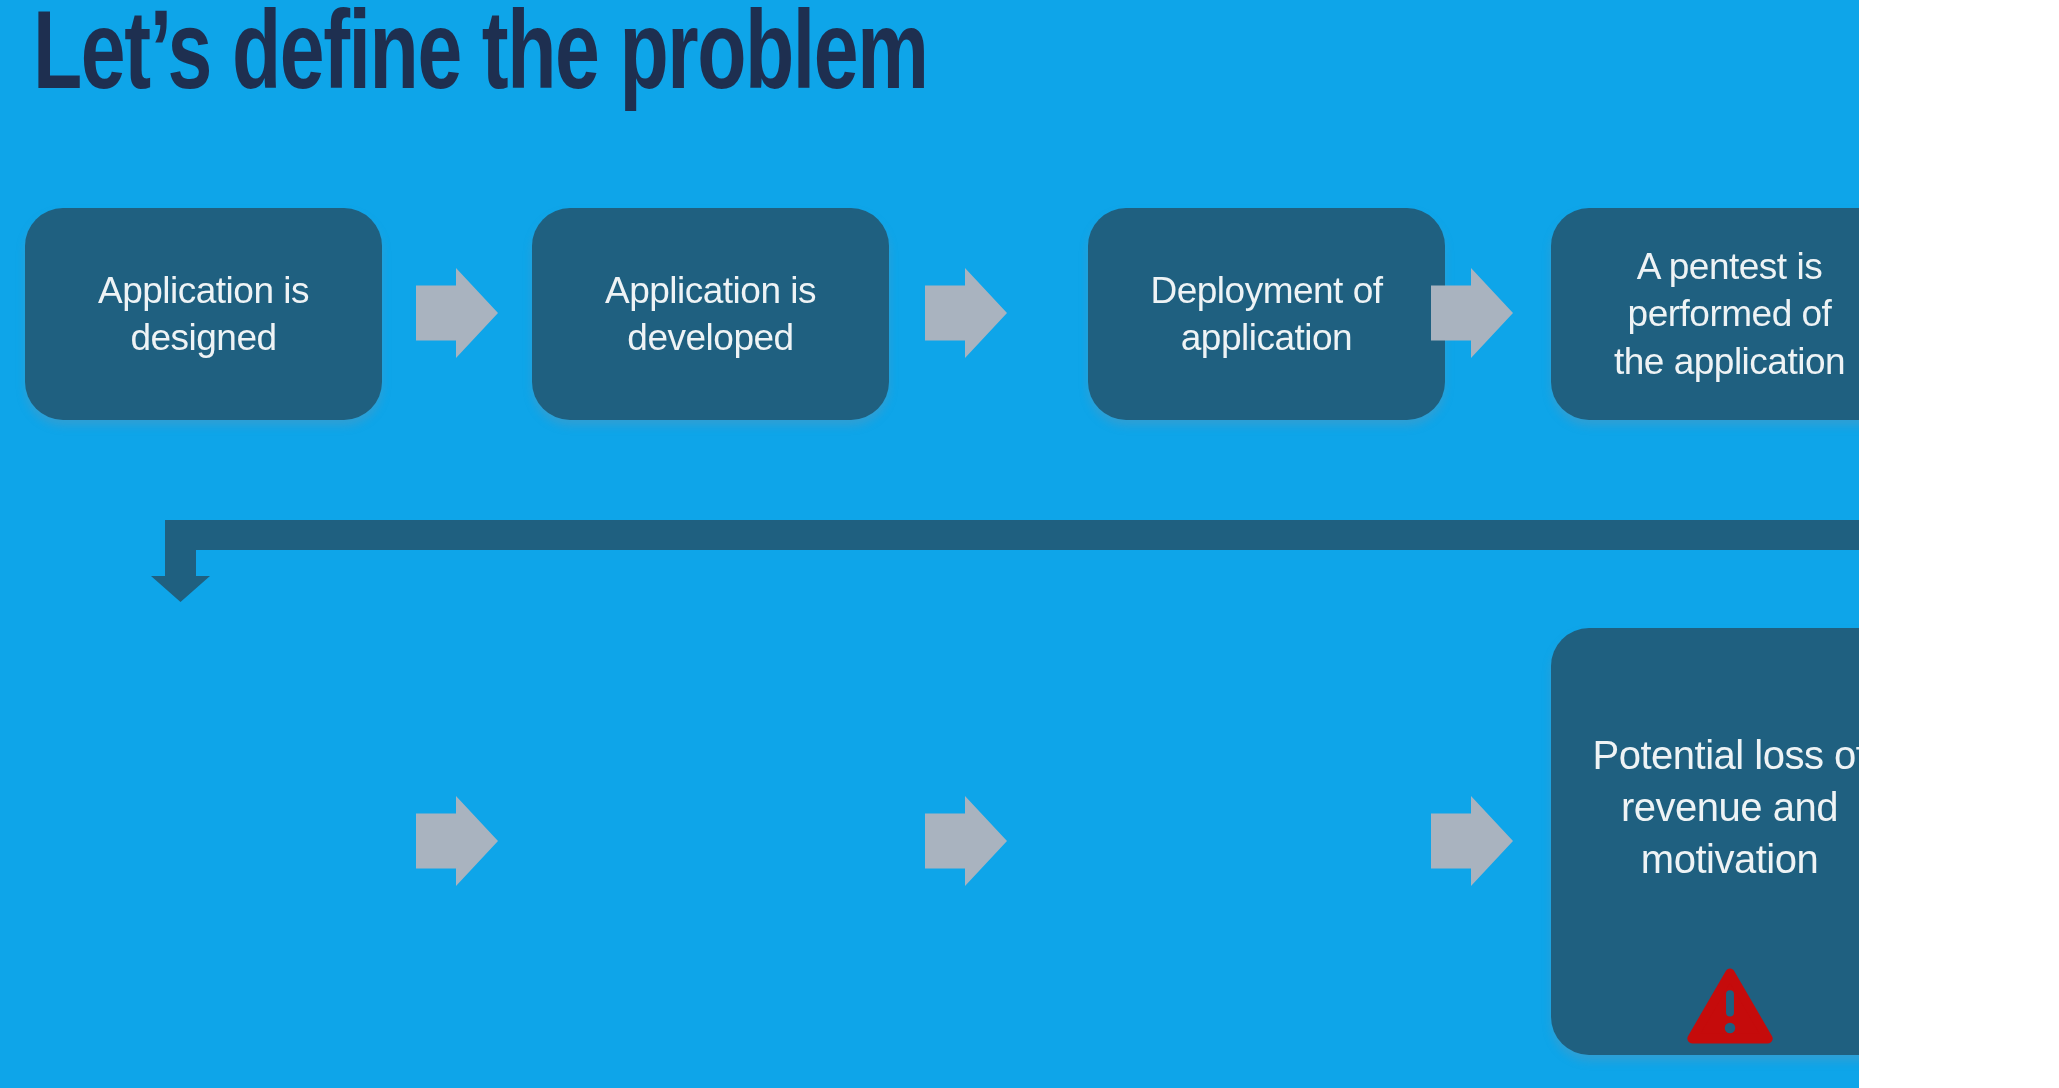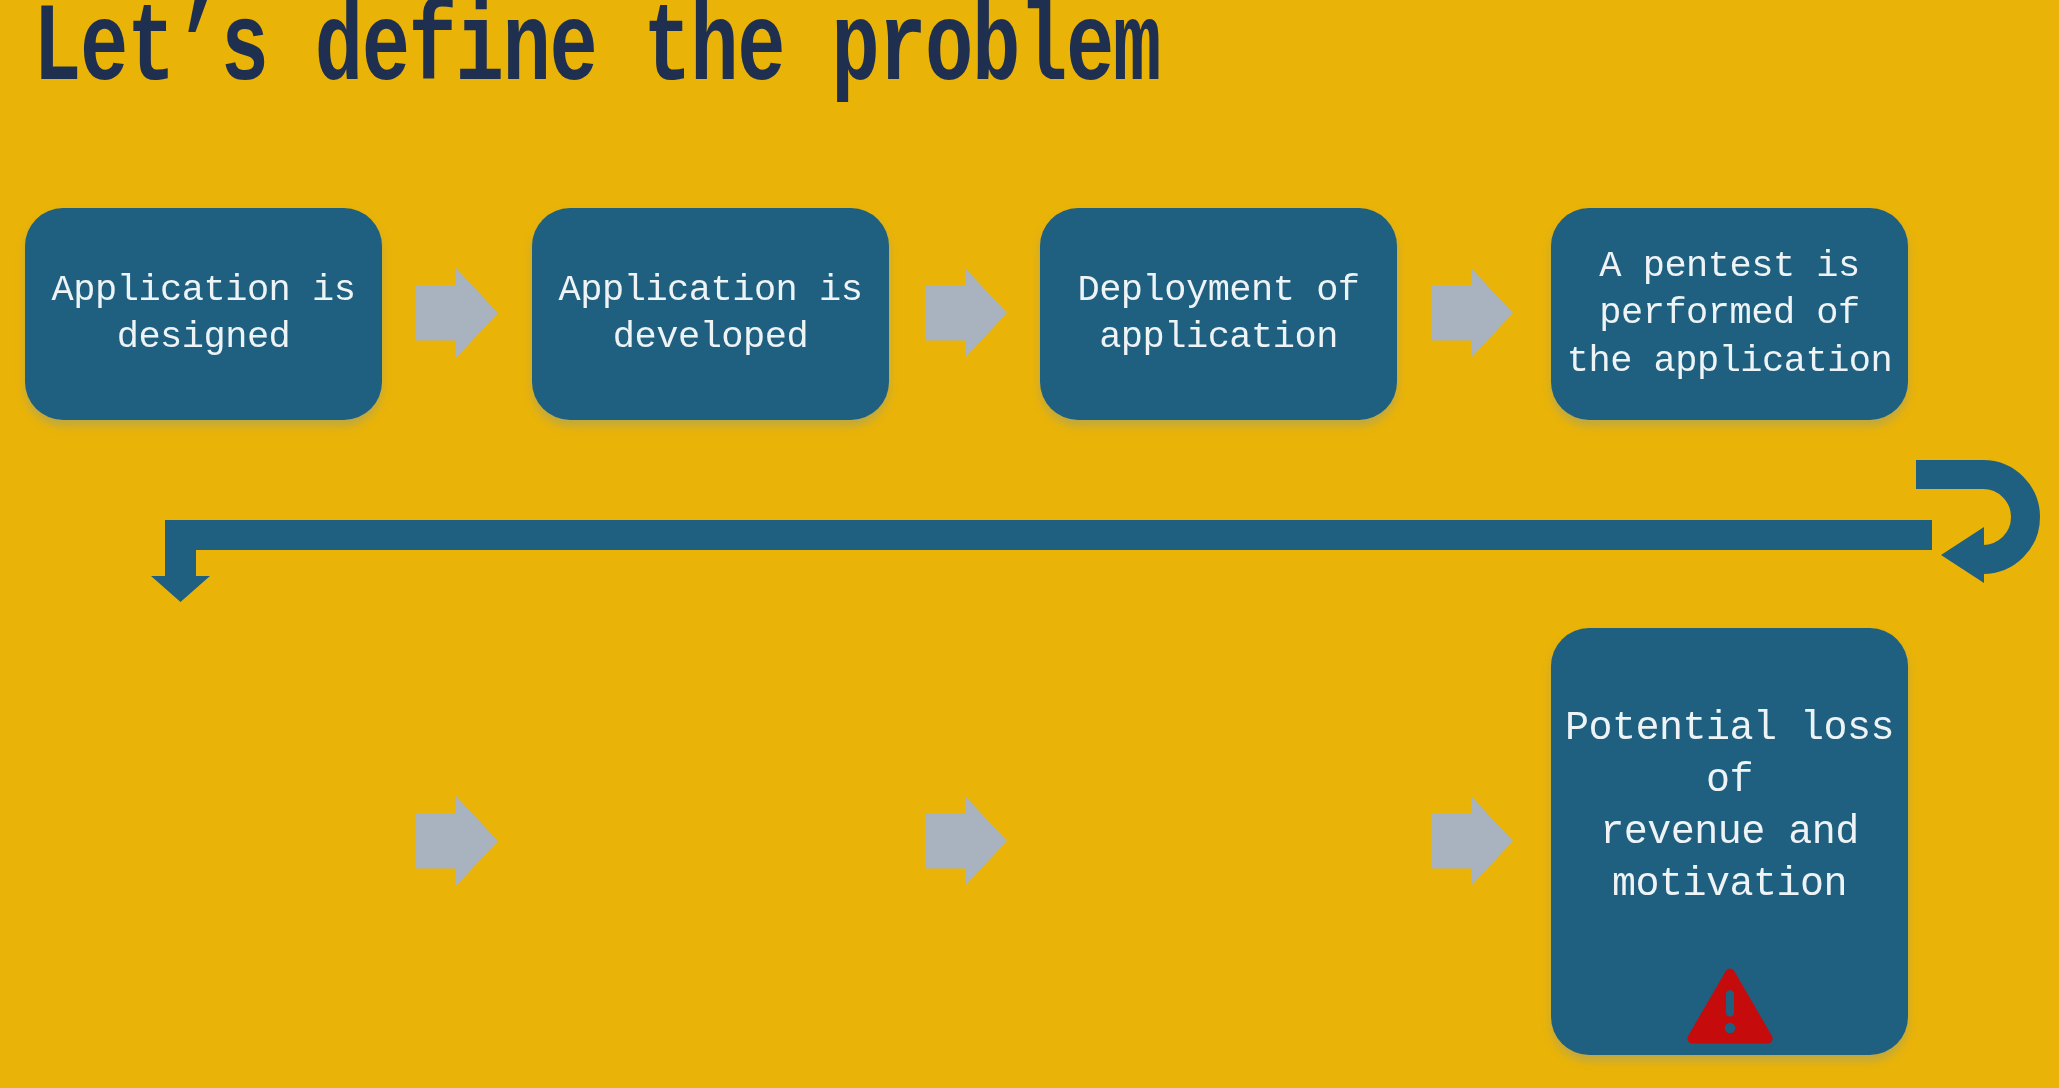--- a/index.html
+++ b/index.html
@@ -1,30 +1,30 @@
 <!DOCTYPE html>
 <html><head>
 <meta charset="utf-8">
 <style>
   html,body{margin:0;padding:0;background:#ffffff;}
-  .slide{position:relative;width:2059px;height:1088px;background:#eab308;overflow:hidden;
-         font-family:Liberation Mono, monospace;}
+  .slide{position:relative;width:1859px;height:1088px;background:#0ea5e9;overflow:hidden;
+         font-family:Liberation Sans, sans-serif;}
   .title{position:absolute;left:33px;top:-6px;margin:0;
          font-size:112px;font-weight:700;letter-spacing:-2px;line-height:1;
          color:#1E2F50;transform:scaleX(0.72);transform-origin:left top;white-space:nowrap;}
   .box{position:absolute;width:357px;background:#1F6080;border-radius:38px;
        display:flex;align-items:center;justify-content:center;
        box-shadow:0 6px 9px rgba(110,150,175,0.35);}
   .box.r1{top:208px;height:212px;}
   .box.r2{top:628px;height:427px;}
   .box.pad-warn{padding-bottom:70px;box-sizing:border-box;}
   .box-text{white-space:pre-line;text-align:center;color:#EEF3F5;letter-spacing:-0.5px;}
   .r1 .box-text{font-size:37px;line-height:1.28;}
   .r2 .box-text{font-size:40px;line-height:1.3;}
-  .c1{left:25px;} .c2{left:532px;} .c3{left:1040px;} .c4{left:1551px;}
+  .c1{left:25px;} .c2{left:532px;} .c3{left:1088px;} .c4{left:1551px;}
   .garrow{position:absolute;width:82px;height:90px;}
   .garrow.r1{top:268px;} .garrow.r2{top:796px;}
   .g1{left:416px;} .g2{left:925px;} .g3{left:1431px;}
   .overlay{position:absolute;left:0;top:0;width:2059px;height:1088px;pointer-events:none;}
   .warn{position:absolute;left:50%;bottom:10px;transform:translateX(-50%);
         width:88px;height:78px;}
 </style>
 </head>
 <body>
 

